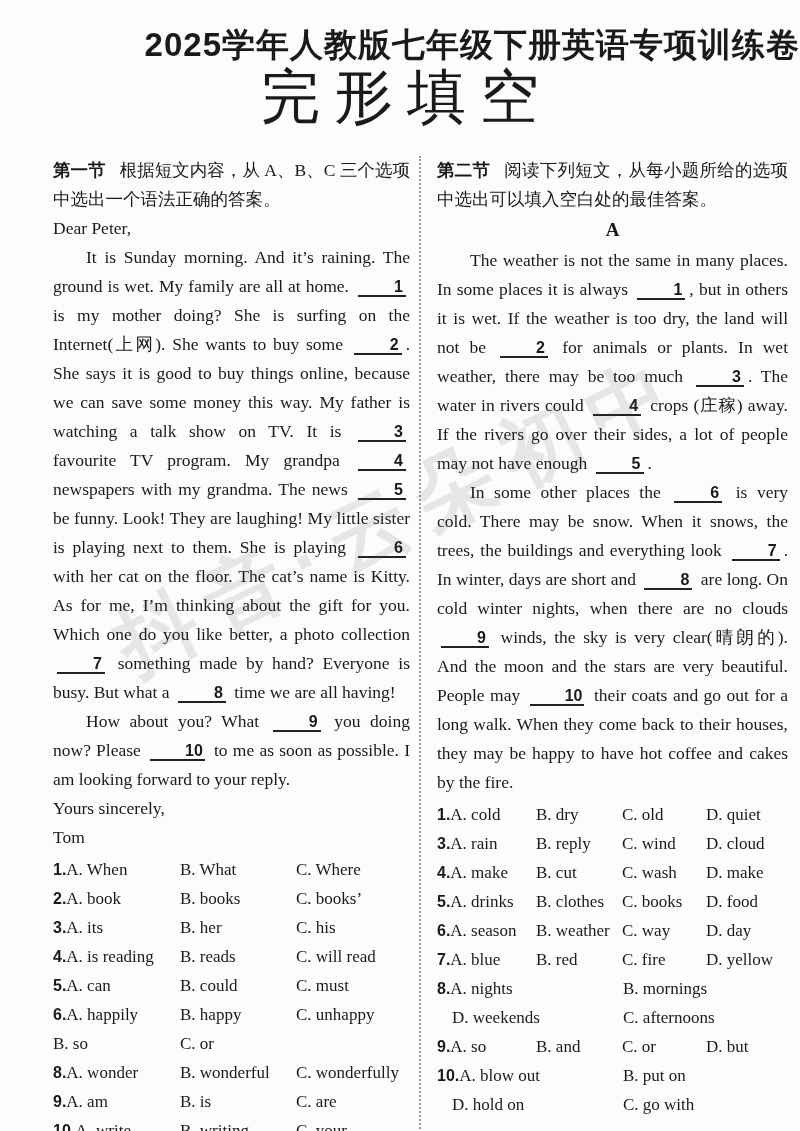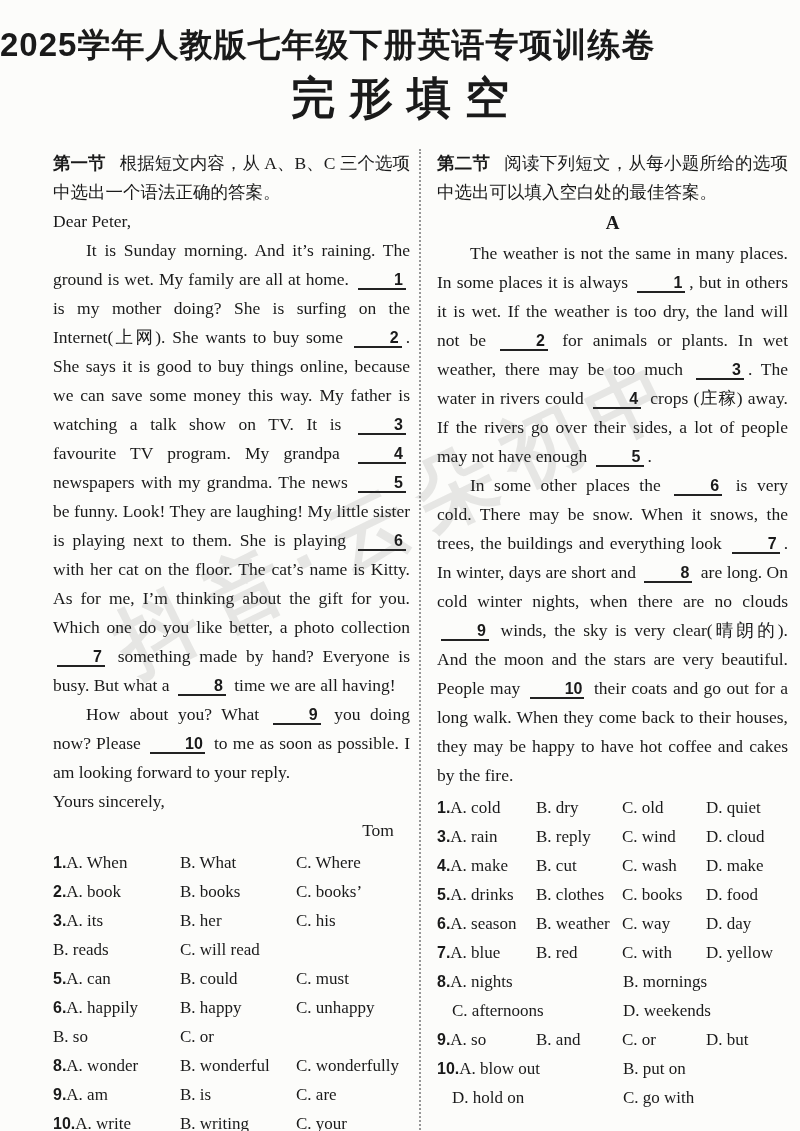--- a/index.html
+++ b/index.html
@@ -8,37 +8,37 @@
     background:#fcfcfa; color:#1a1a1a;
     font-family:"Liberation Serif","DejaVu Serif",serif;
   }
   .wm {
     position:absolute; left:20px; top:462px; width:760px; z-index:3;
     text-align:center; transform:rotate(-26deg); pointer-events:none;
     font-size:80px; font-weight:700; letter-spacing:16px; white-space:nowrap;
     color:rgba(70,70,70,0.12); font-family:"Liberation Sans","DejaVu Sans",sans-serif;
   }
   .title1 {
-    margin:0; padding-top:24px; text-align:left;
+    margin:0; padding-top:24px; text-align:right;
     font-family:"Liberation Sans","DejaVu Sans",sans-serif;
     font-weight:700; font-size:33px; letter-spacing:1px; line-height:1.25;
   }
   .title2 {
-    margin:9px; text-align:center;
+    margin:0; text-align:center;
     font-family:"Liberation Sans","DejaVu Sans",sans-serif;
-    font-weight:700; font-size:44px; letter-spacing:14px; text-indent:14px; line-height:1.1;
+    font-weight:400; font-size:59px; letter-spacing:14px; text-indent:14px; line-height:1.1;
   }
   .columns { display:flex; margin-top:26px; padding-left:53px; }
   .col-left { width:357px; padding-right:9px; border-right:2px dotted #979797; }
   .col-right { flex:1; padding-left:16px; padding-right:12px; }
   p { margin:0; font-size:17.5px; line-height:29px; text-align:justify; }
   .slabel { font-weight:700; margin-right:14px; }
   .para-indent { text-indent:33px; }
   .closing { text-align:left; padding-right:6px; }
-  .signature { text-align:right; padding-right:16px; }
+  .signature { padding-right:16px; }
   .passage-label { text-align:center; font-weight:700; font-size:19px; line-height:32px; }
   .blank {
     display:inline-block; min-width:44px; margin:0 4px; padding:0 2px;
     border-bottom:2px solid #222; text-align:center;
     font-family:"Liberation Sans","DejaVu Sans",sans-serif;
     font-weight:700; font-size:16px; line-height:17px;
   }
   .options { margin-top:3px; }
   .opt-row { display:grid; line-height:29px; font-size:17px; }
   .options3 .opt-row { grid-template-columns:127px 116px 1fr; }
@@ -78,20 +78,21 @@
             <div class="opt-cell"><span class="num">2.</span>A. book</div>
             <div class="opt-cell">B. books</div>
             <div class="opt-cell">C. books’</div>
           </div>
           <div class="opt-row">
             <div class="opt-cell"><span class="num">3.</span>A. its</div>
             <div class="opt-cell">B. her</div>
             <div class="opt-cell">C. his</div>
           </div>
           <div class="opt-row">
+            <div class="opt-cell"><span class="num">4.</span>A. is reading</div>
             <div class="opt-cell">B. reads</div>
             <div class="opt-cell">C. will read</div>
           </div>
           <div class="opt-row">
             <div class="opt-cell"><span class="num">5.</span>A. can</div>
             <div class="opt-cell">B. could</div>
             <div class="opt-cell">C. must</div>
           </div>
           <div class="opt-row">
             <div class="opt-cell"><span class="num">6.</span>A. happily</div>
@@ -152,30 +153,30 @@
           </div>
           <div class="opt-row">
             <div class="opt-cell"><span class="num">6.</span>A. season</div>
             <div class="opt-cell">B. weather</div>
             <div class="opt-cell">C. way</div>
             <div class="opt-cell">D. day</div>
           </div>
           <div class="opt-row">
             <div class="opt-cell"><span class="num">7.</span>A. blue</div>
             <div class="opt-cell">B. red</div>
-            <div class="opt-cell">C. with</div>
+            <div class="opt-cell">C. fire</div>
             <div class="opt-cell">D. yellow</div>
           </div>
           <div class="opt-row wrap2">
             <div class="opt-cell"><span class="num">8.</span>A. nights</div>
             <div class="opt-cell">B. mornings</div>
           </div>
           <div class="opt-row wrap2 cont">
+            <div class="opt-cell">D. weekends</div>
             <div class="opt-cell">C. afternoons</div>
-            <div class="opt-cell">D. weekends</div>
           </div>
           <div class="opt-row">
             <div class="opt-cell"><span class="num">9.</span>A. so</div>
             <div class="opt-cell">B. and</div>
             <div class="opt-cell">C. or</div>
             <div class="opt-cell">D. but</div>
           </div>
           <div class="opt-row wrap2">
             <div class="opt-cell"><span class="num">10.</span>A. blow out</div>
             <div class="opt-cell">B. put on</div>

